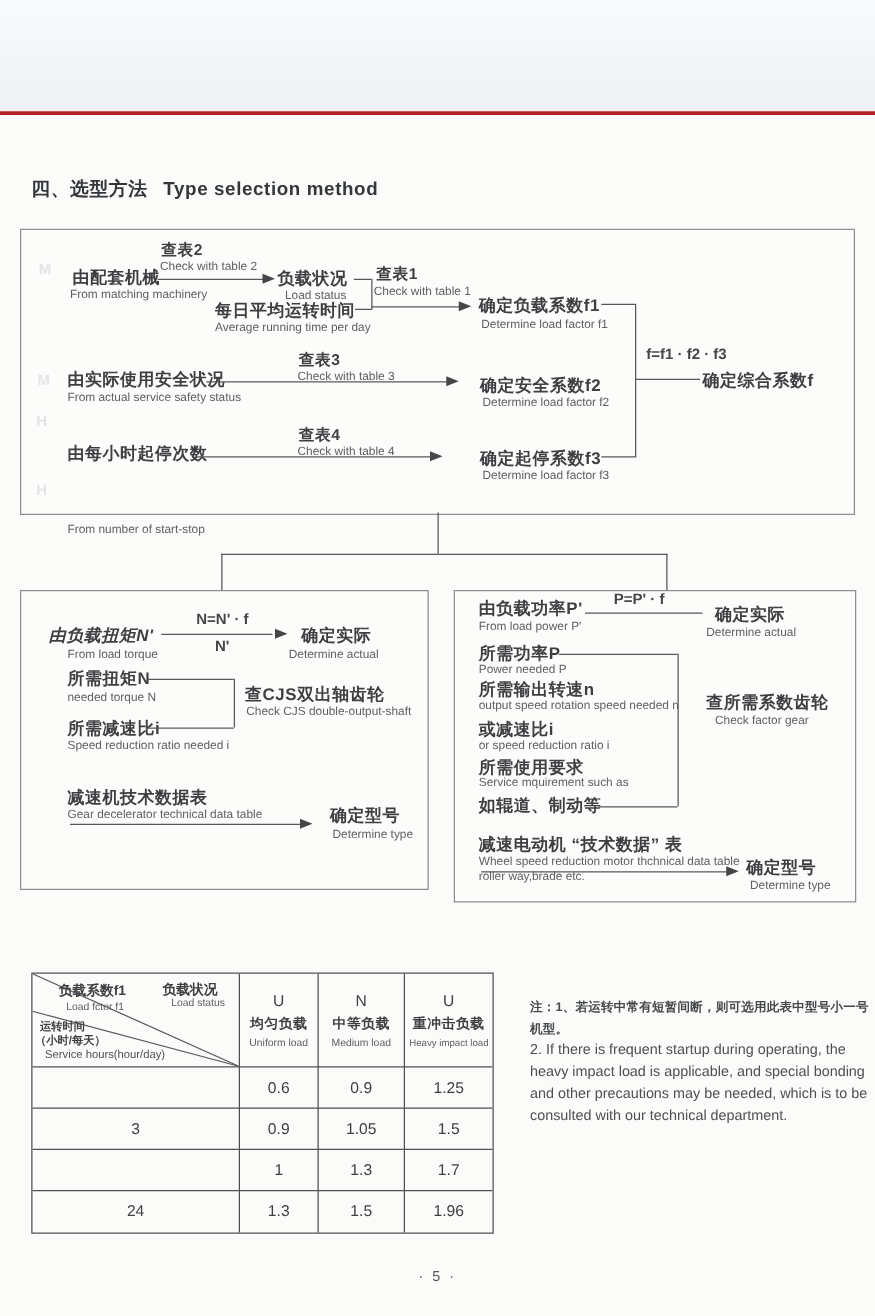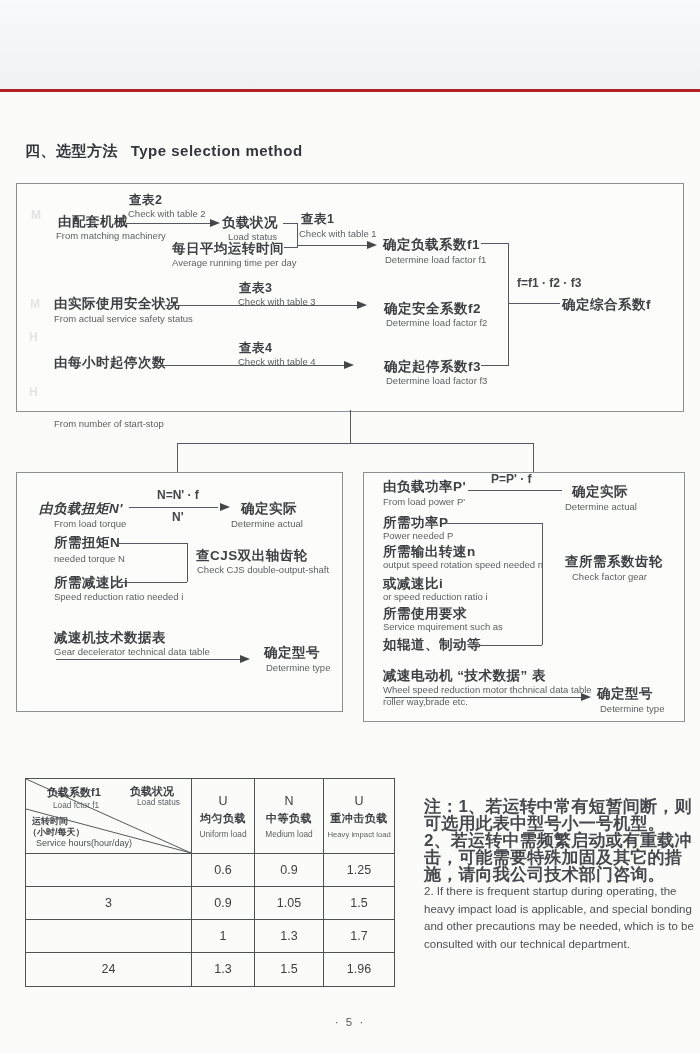--- a/index.html
+++ b/index.html
@@ -21,21 +21,21 @@
   .ghost{position:absolute;color:rgba(125,138,152,0.28);font-weight:bold;font-size:12px;filter:blur(0.4px);}
   .tbl{position:absolute;border:1.5px solid #4f5255;}
   .tcell{position:absolute;display:flex;flex-direction:column;align-items:center;justify-content:center;text-align:center;}
   .tcode{font-size:12.5px;color:#3d3f42;font-weight:normal;}
   .tcn{font-size:11px;font-weight:bold;color:#3d3f42;letter-spacing:0.5px;margin-top:3px;}
   .ten{font-size:8.3px;color:#5d6063;margin-top:3px;white-space:nowrap;}
   .tval{position:absolute;display:flex;align-items:center;justify-content:center;font-size:12.5px;color:#3d3f42;}
   .tl{position:absolute;background:#4f5255;}
   .corner-lbl{position:absolute;white-space:nowrap;}
   .notes{position:absolute;left:424px;top:798px;width:274px;color:#3f4246;}
-  .notes .ncn{font-size:17px;line-height:17px;font-weight:bold;color:#45484c;letter-spacing:0.2px;}
+  .notes .ncn{font-size:10px;line-height:17px;font-weight:bold;color:#45484c;letter-spacing:0.2px;}
   .notes .nen{font-size:11.5px;line-height:17.5px;color:#4c4f53;}
 </style>
 </head>
 <body>
 
 <div class="abs" style="left:0;top:0;width:700px;height:89px;background:linear-gradient(#f9fafb,#eef2f5);"></div>
 <div class="abs" style="left:0;top:89px;width:700px;height:3px;background:#b32025;"></div>
 
 <div class="abs" style="left:25px;top:142px;font-size:15px;font-weight:bold;color:#33373c;letter-spacing:0.5px;">
   <span>四、选型方法</span>
@@ -207,17 +207,16 @@
   <div class="tval" style="left:298px;top:140px;width:70px;height:33px;">1.7</div>
 
   <div class="tval" style="left:0;top:173px;width:165px;height:34px;">24</div>
   <div class="tval" style="left:166px;top:173px;width:62px;height:34px;">1.3</div>
   <div class="tval" style="left:229px;top:173px;width:68px;height:34px;">1.5</div>
   <div class="tval" style="left:298px;top:173px;width:70px;height:34px;">1.96</div>
 </div>
 
 <div class="notes">
   <div class="ncn">注：1、若运转中常有短暂间断，则可选用此表中型号小一号机型。</div>
-  <div class="ncn">2、若运转中需频繁启动或有重载冲击，可能需要特殊加固及其它的措施，请向我公司技术部门咨询。</div>
   <div class="nen">2. If there is frequent startup during operating, the heavy impact load is applicable, and special bonding and other precautions may be needed, which is to be consulted with our technical department.</div>
 </div>
 
 <div class="abs" style="left:300px;top:1016px;width:100px;text-align:center;font-size:11.5px;color:#55585c;letter-spacing:2px;">· 5 ·</div>
 
 </body></html>

